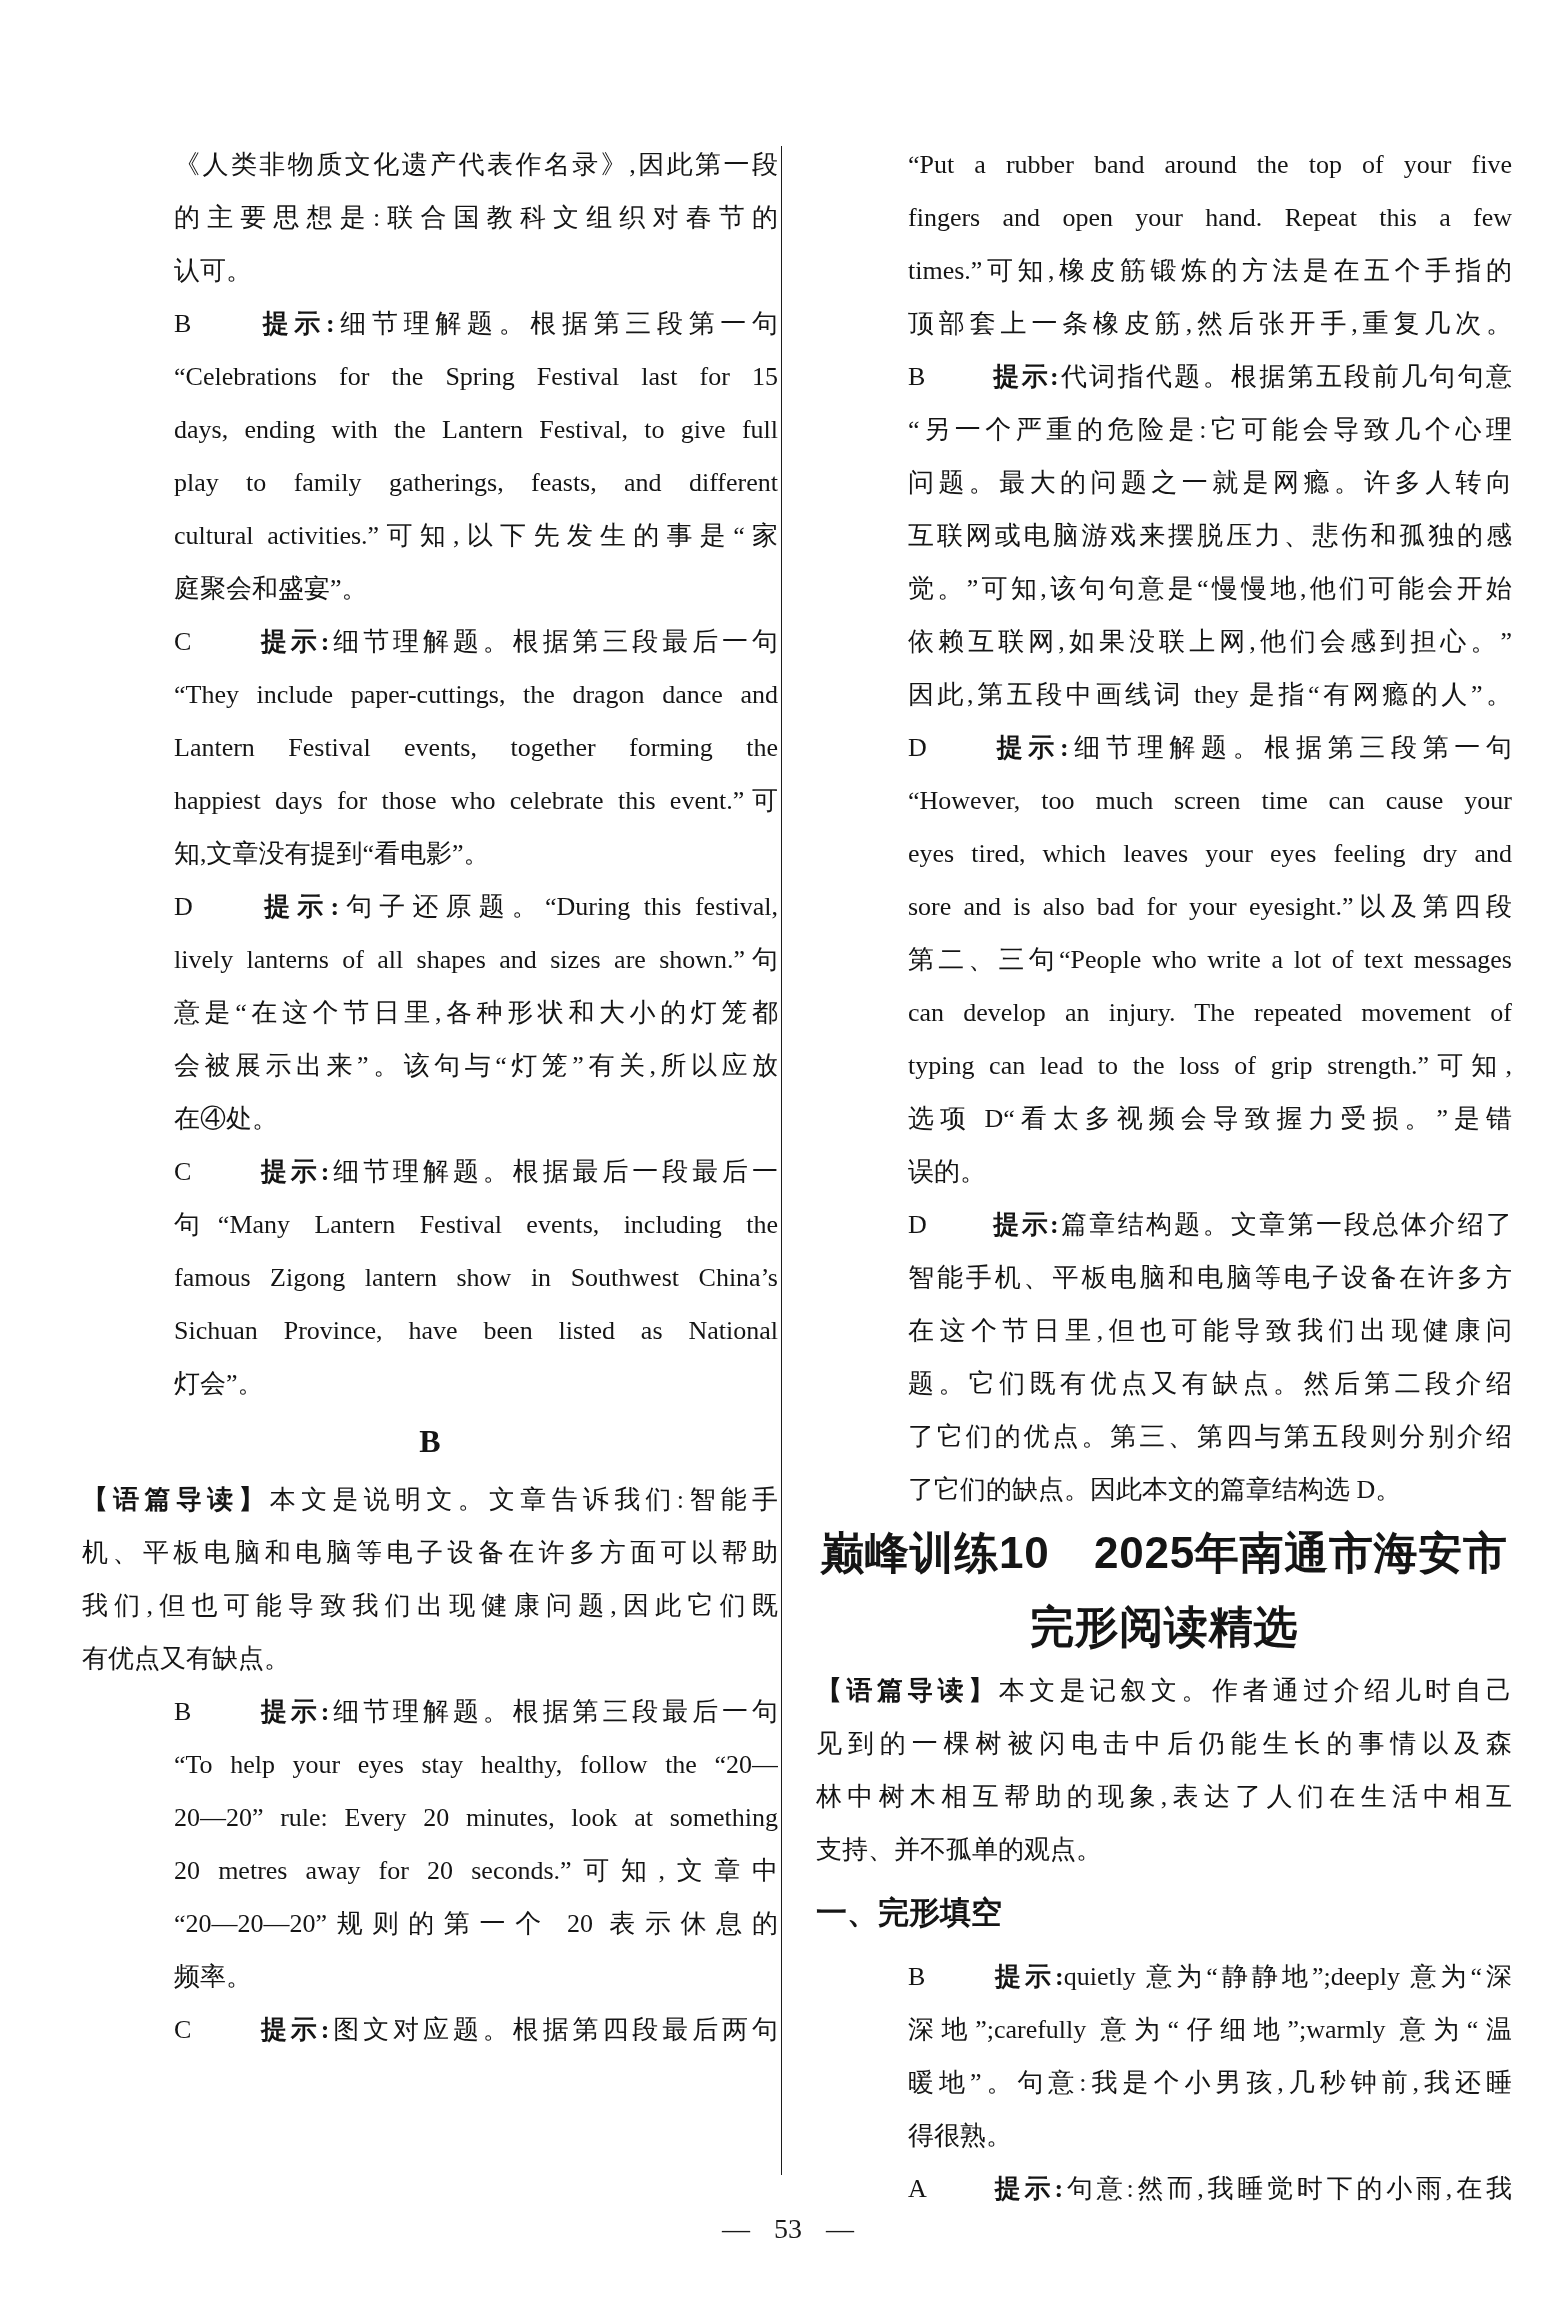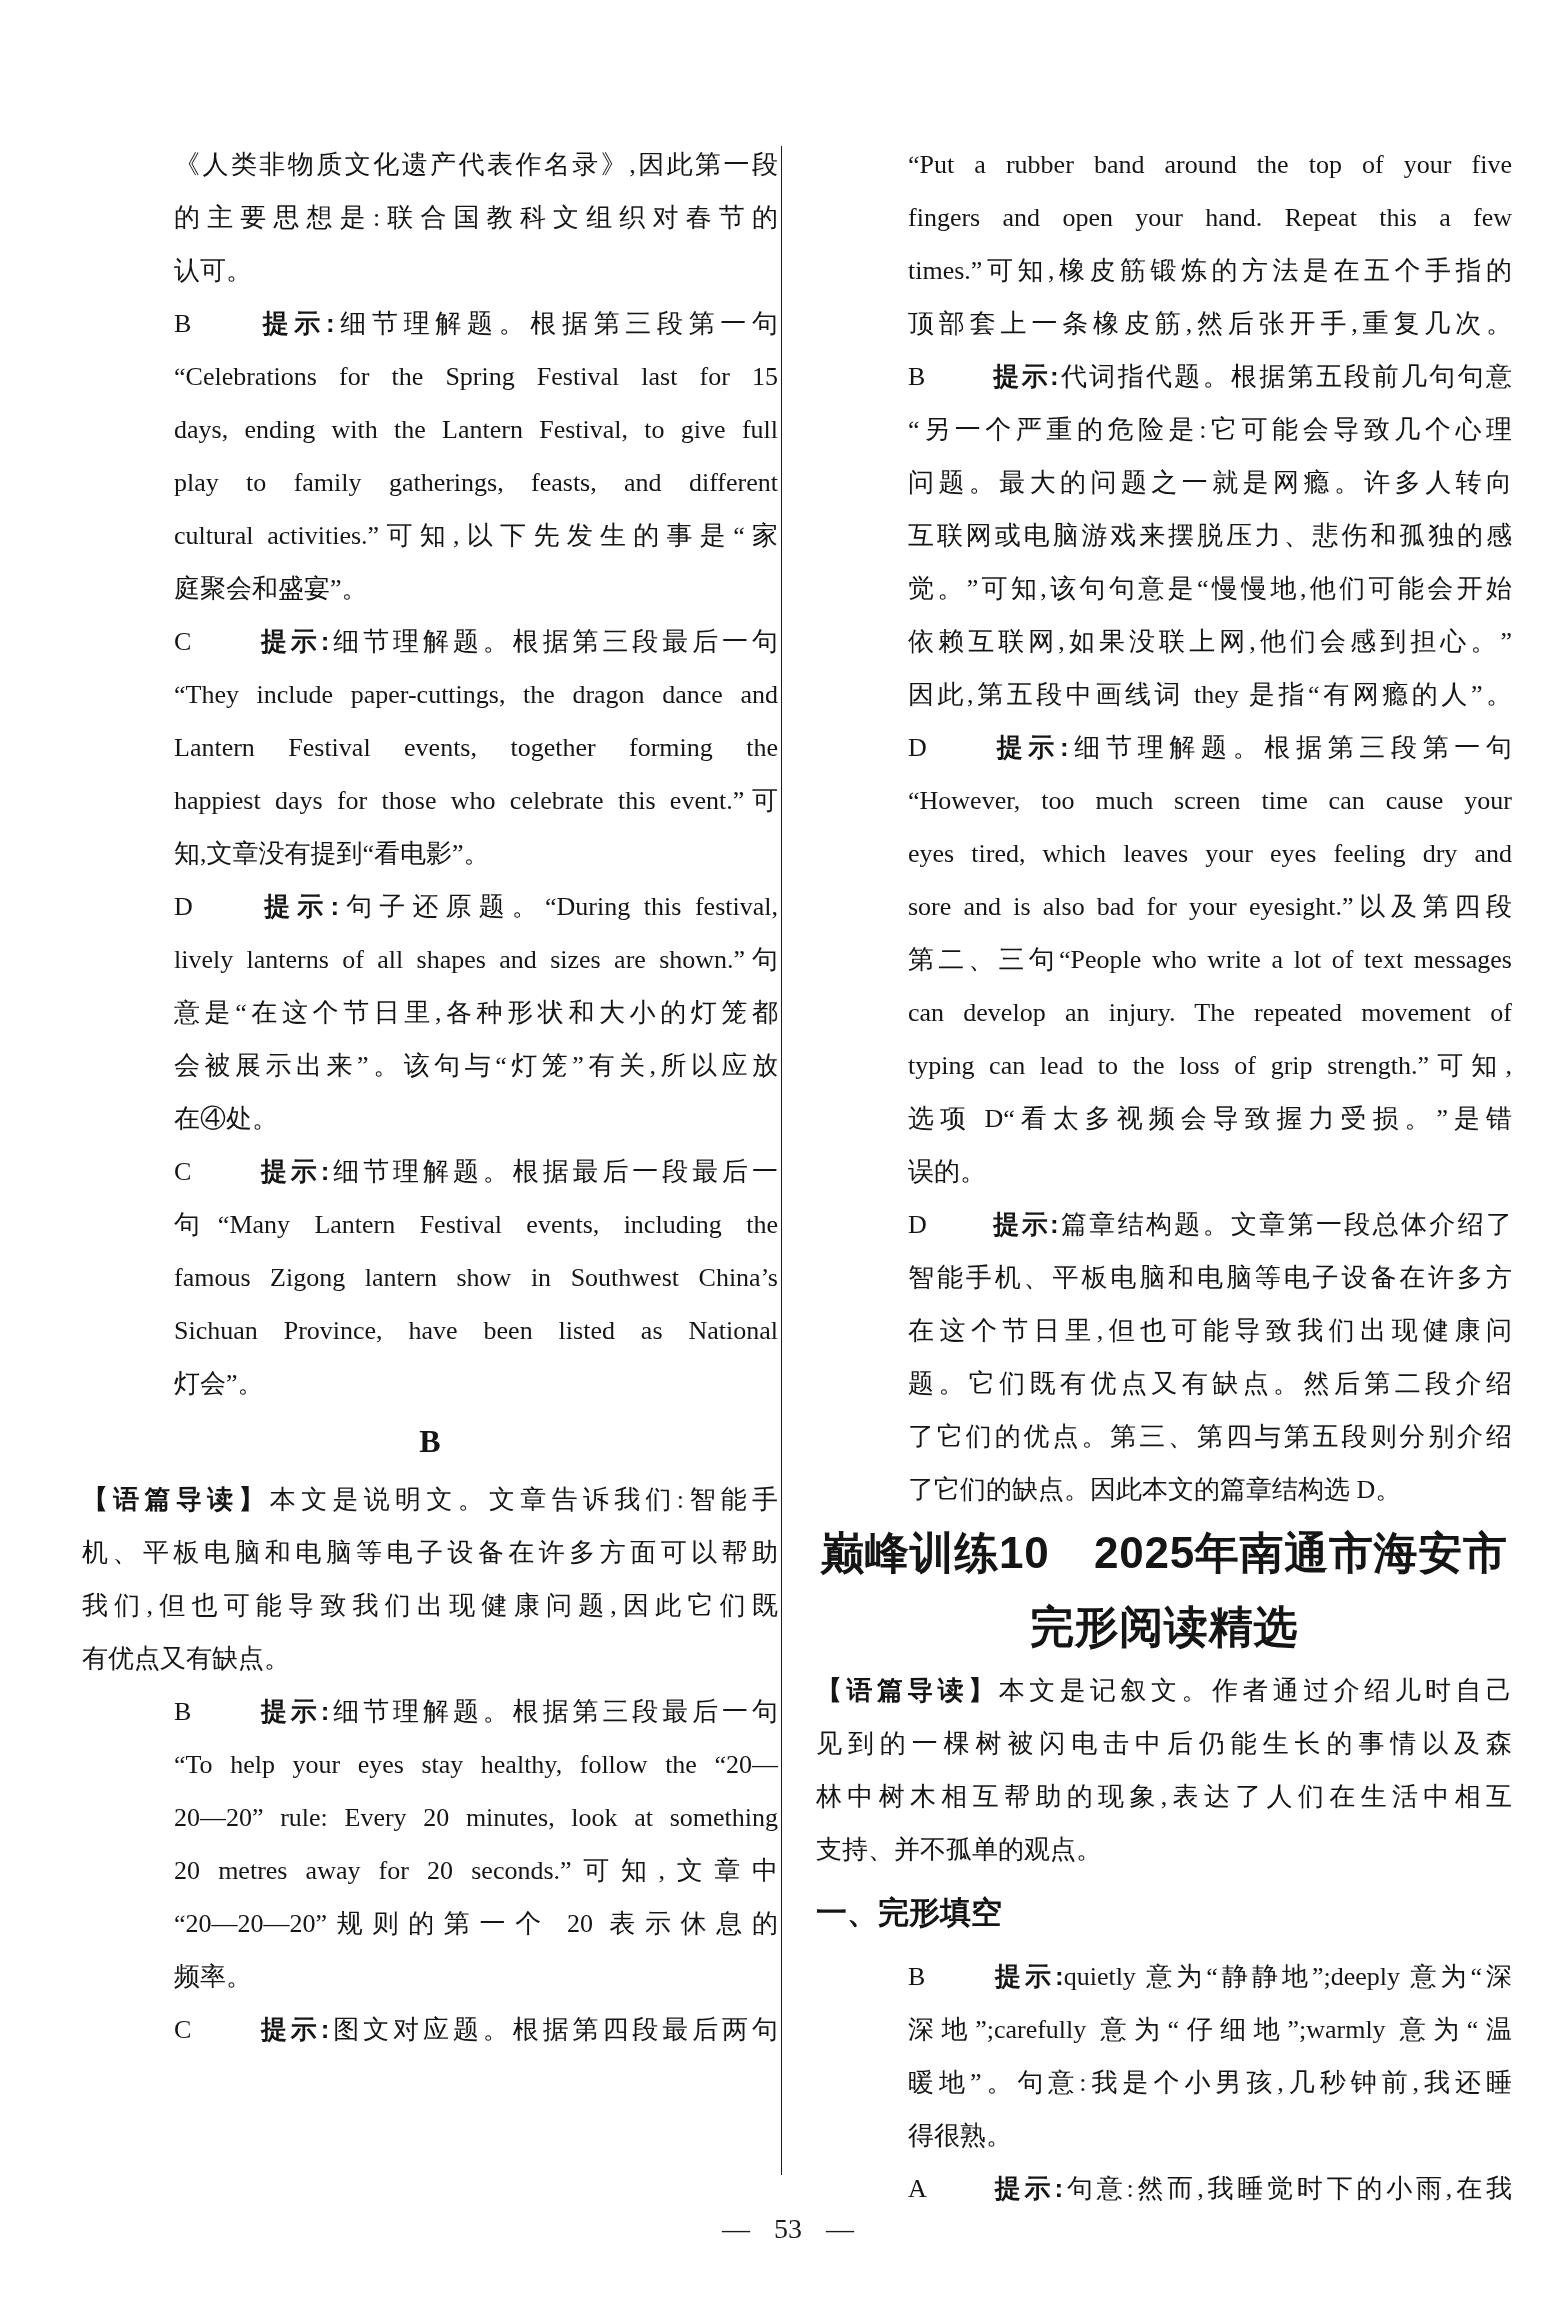--- a/index.html
+++ b/index.html
@@ -14,21 +14,21 @@
   .col-right{left:816px;width:696px;}
   .divider{position:absolute;left:781px;top:146px;width:1.3px;height:2029px;background:#1c1c1c;}
   .line{
     position:relative;height:53px;line-height:53px;overflow:hidden;
     text-align:justify;text-align-last:justify;white-space:normal;
   }
   .line.last{text-align-last:left;}
   .block.hang{padding-left:92px;}
   .block.item{padding-left:92px;}
   .opt{display:inline-block;width:83px;}
-  .hint{font-family:Liberation Sans, sans-serif;font-weight:bold;}
+  .hint{font-family:Liberation Serif, serif;font-weight:bold;}
   .lead-label{font-family:"Liberation Sans", sans-serif;font-weight:bold;}
   .heading .line{text-align:center;text-align-last:center;font-weight:bold;}
   .heading.serif .line{height:63px;line-height:63px;font-size:32px;}
   .heading.sans .line{
     height:74px;line-height:74px;font-size:44px;
     font-family:"Liberation Sans", sans-serif;letter-spacing:0.7px;
   }
   .section .line{
     text-align:left;text-align-last:left;height:74px;line-height:74px;
     font-size:31px;font-weight:bold;font-family:"Liberation Sans", sans-serif;

